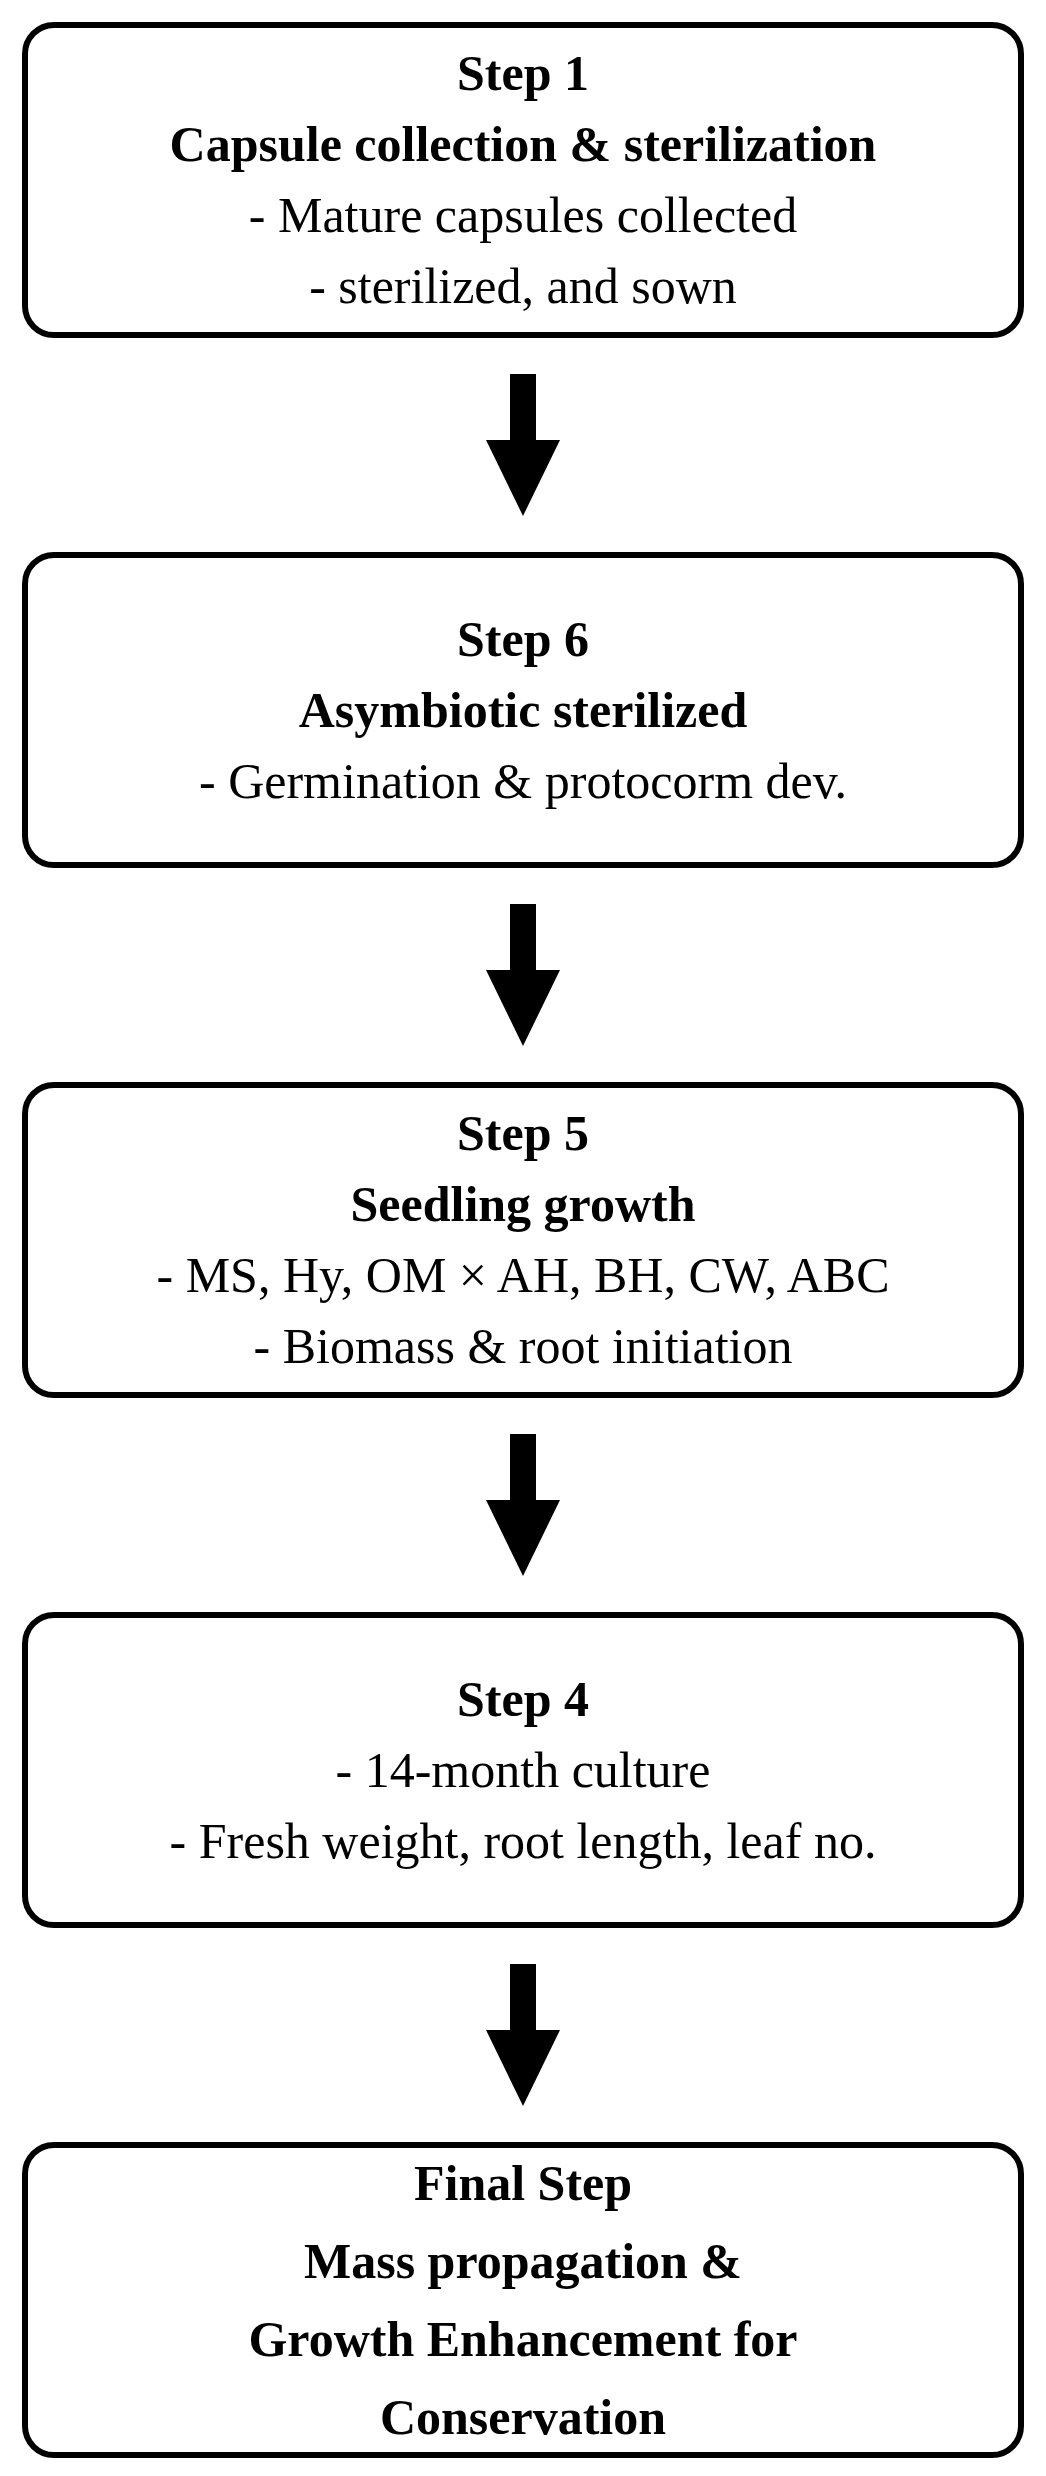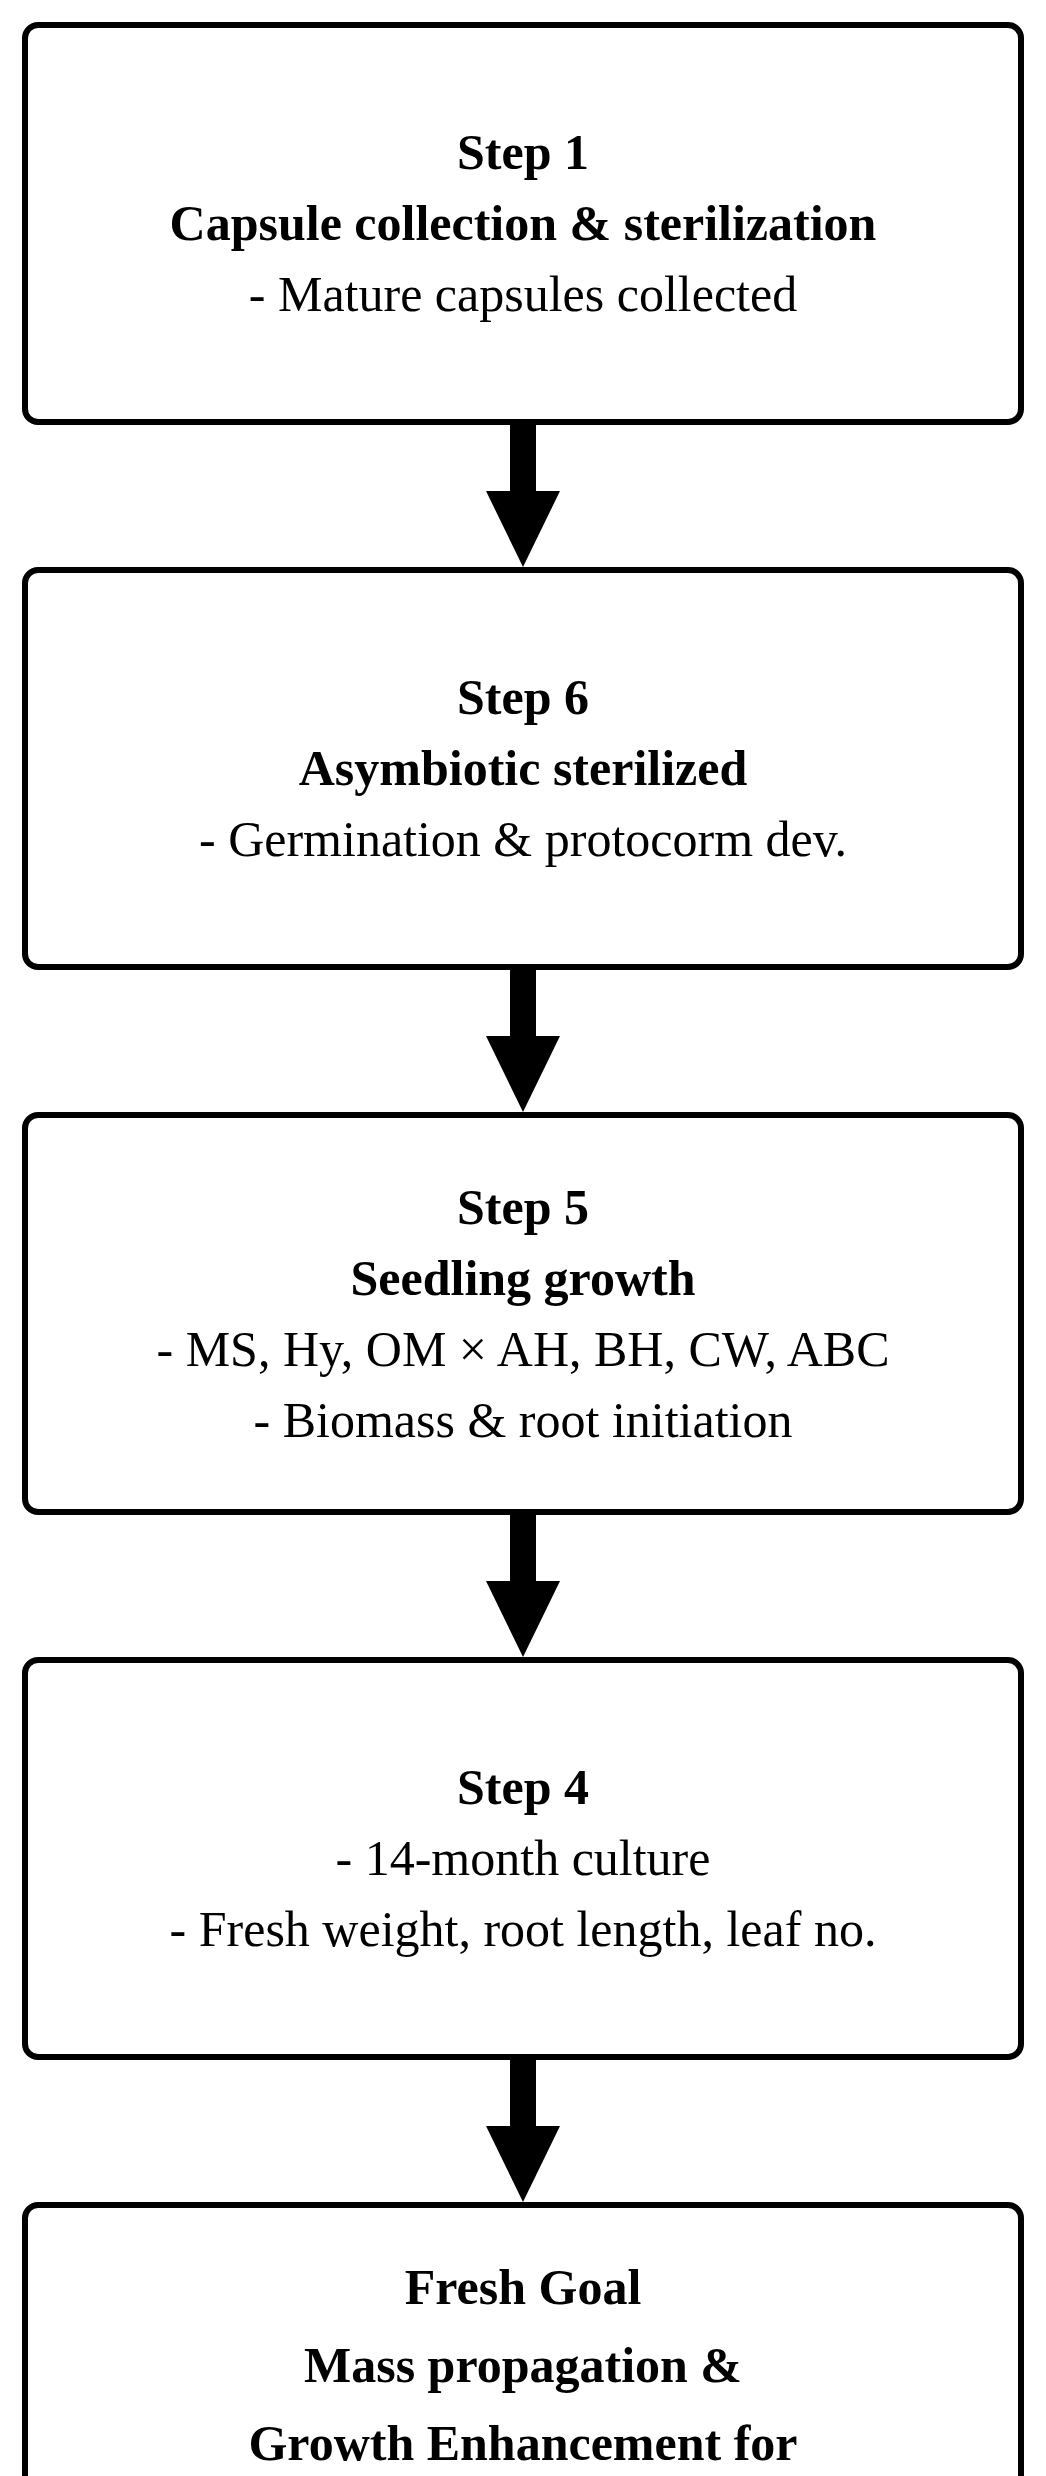--- a/index.html
+++ b/index.html
@@ -14,24 +14,24 @@
     padding: 22px 22px 18px 22px;
     display: flex;
     flex-direction: column;
     align-items: stretch;
     font-family: "Liberation Serif", "DejaVu Serif", serif;
     color: #000000;
     background: #ffffff;
   }
   .flow-box {
     box-sizing: border-box;
-    height: 403px;
+    height: 316px;
     flex: none;
     border: 6px solid #000000;
-    border-radius: 16px;
+    border-radius: 32px;
     background: #ffffff;
     display: flex;
     flex-direction: column;
     justify-content: center;
     align-items: center;
     text-align: center;
     padding: 10px 20px;
   }
   .flow-box .line {
     font-size: 50px;
@@ -71,20 +71,21 @@
 </style>
 </head>
 <body>
 
 <div class="page">
 
   <div class="flow-box">
     <div class="line bold">Step 1</div>
     <div class="line bold">Capsule collection &amp; sterilization</div>
     <div class="line">- Mature capsules collected</div>
+    <div class="line">- sterilized, and sown</div>
   </div>
 
   <div class="arrow-gap">
     <div class="down-arrow">
       <div class="stem"></div>
       <div class="head"></div>
     </div>
   </div>
 
   <div class="flow-box">
@@ -121,19 +122,19 @@
   </div>
 
   <div class="arrow-gap">
     <div class="down-arrow">
       <div class="stem"></div>
       <div class="head"></div>
     </div>
   </div>
 
   <div class="flow-box final">
-    <div class="line bold">Fresh Goal</div>
+    <div class="line bold">Final Step</div>
     <div class="line bold">Mass propagation &amp;</div>
     <div class="line bold">Growth Enhancement for</div>
     <div class="line bold">Conservation</div>
   </div>
 
 </div>
 
 </body></html>

